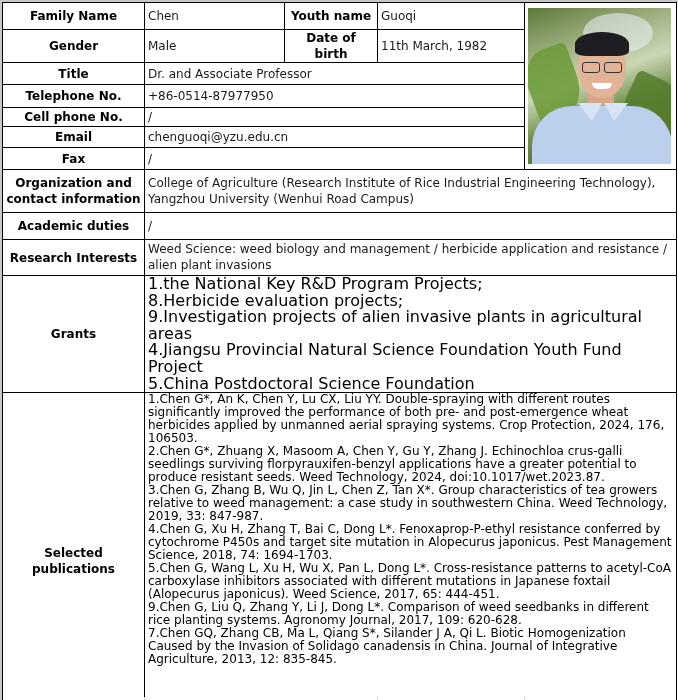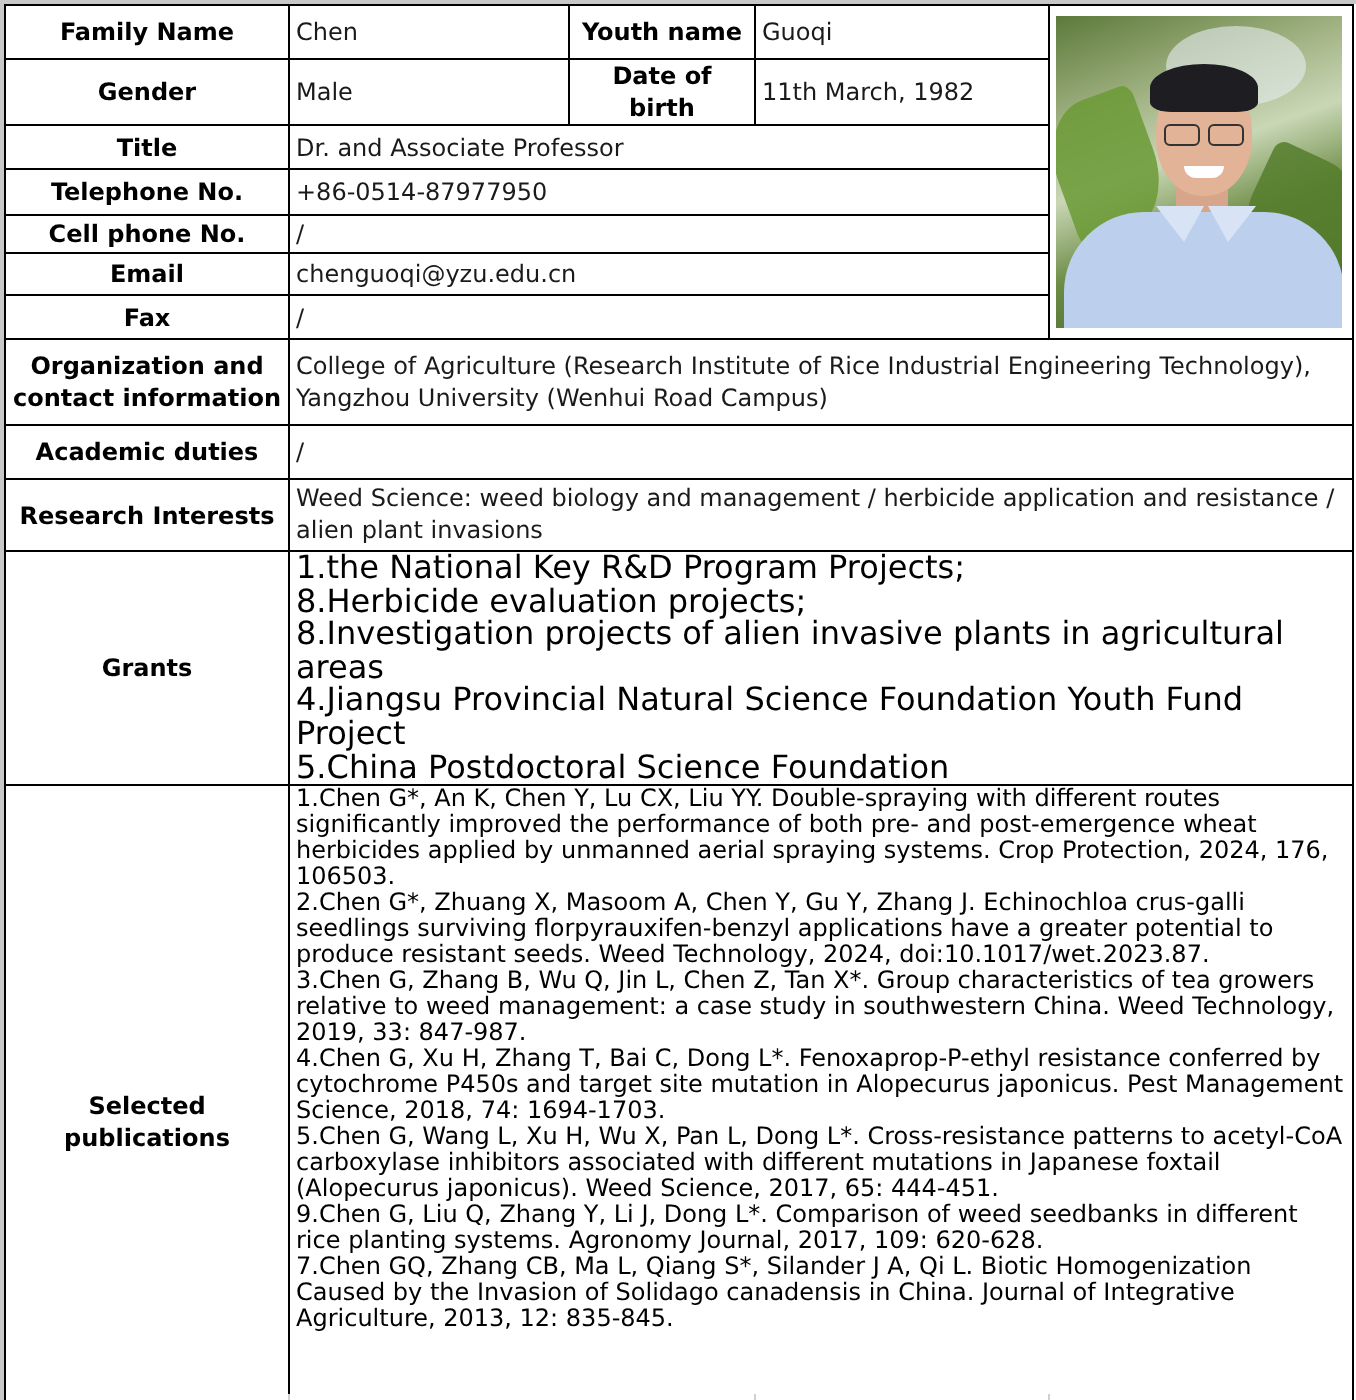--- a/index.html
+++ b/index.html
@@ -132,21 +132,21 @@
       <td class="label">Research Interests</td>
       <td class="val" colspan="4" style="vertical-align:top;padding-top:1px;">
         <span class="bold">Weed Science:</span><span> weed biology and management / herbicide application and resistance / alien plant invasions</span>
       </td>
     </tr>
     <tr style="height:93px">
       <td class="label">Grants</td>
       <td class="left" colspan="4">
         <div class="grant">1.the National Key R&amp;D Program Projects;</div>
         <div class="grant">8.Herbicide evaluation projects;</div>
-        <div class="grant">8.Investigation projects of alien invasive plants in agricultural areas</div>
+        <div class="grant">9.Investigation projects of alien invasive plants in agricultural areas</div>
         <div class="grant">4.Jiangsu Provincial Natural Science Foundation Youth Fund Project</div>
         <div class="grant">5.China Postdoctoral Science Foundation</div>
       </td>
     </tr>
     <tr style="height:336px">
       <td class="label">Selected publications</td>
       <td class="left" colspan="4" style="vertical-align:top;">
         <p class="pub"><span class="bold">1.Chen G*,</span><span> An K, Chen Y, Lu CX, Liu YY. Double-spraying with different routes significantly improved the performance of both pre- and post-emergence wheat herbicides applied by unmanned aerial spraying systems.  Crop Protection, 2024,  176, 106503.</span></p>
         <p class="pub"><span class="bold">2.Chen G*</span><span>, Zhuang X, Masoom A, Chen Y, Gu Y, Zhang J. Echinochloa crus-galli seedlings surviving florpyrauxifen-benzyl applications have a greater potential to produce resistant seeds. Weed Technology, 2024, doi:10.1017/wet.2023.87.</span></p>
         <p class="pub"><span class="bold">3.Chen G</span><span>, Zhang B, Wu Q, Jin L, Chen Z, Tan X*. Group characteristics of tea growers relative to weed management: a case study in southwestern China. Weed Technology, 2019, 33: 847-987.</span></p>

